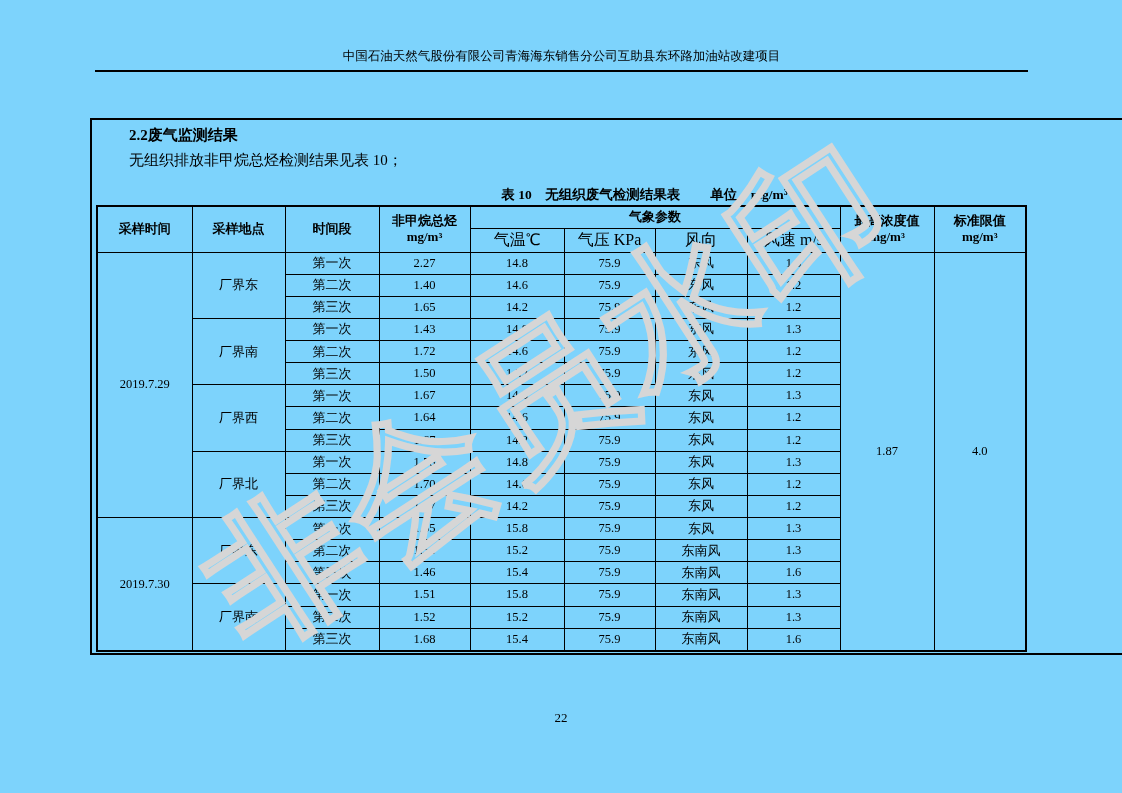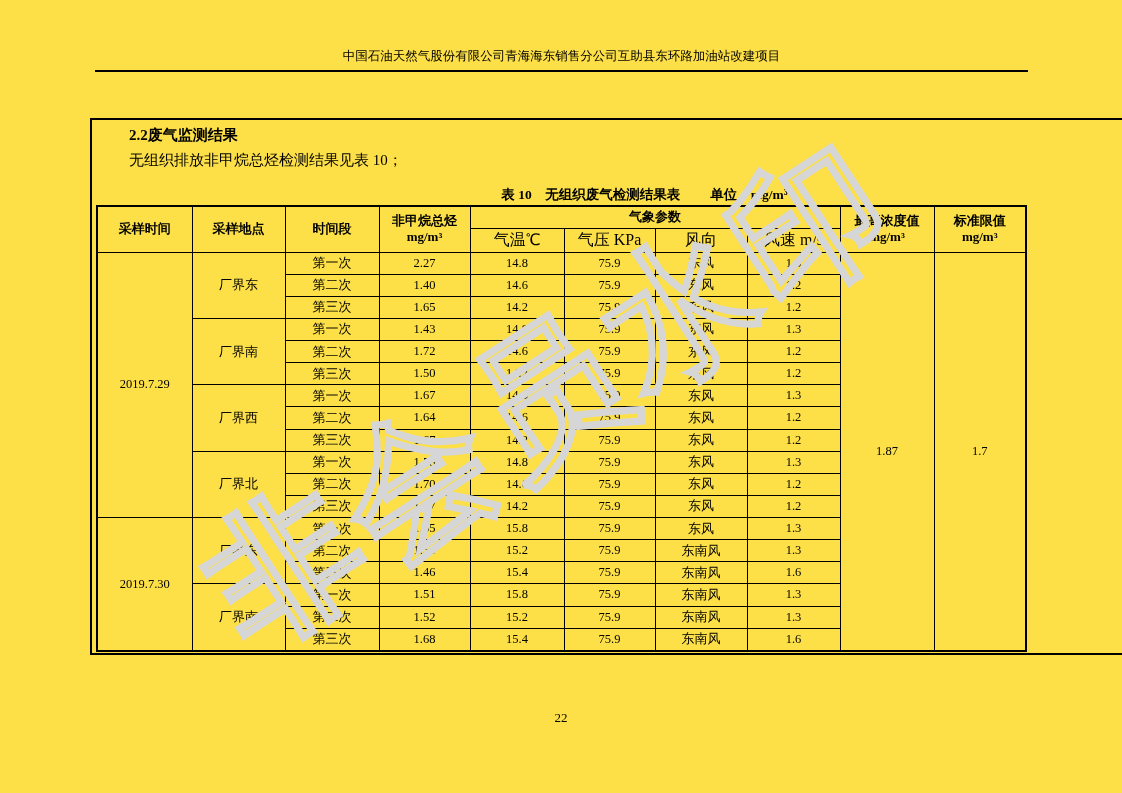--- a/index.html
+++ b/index.html
@@ -1,18 +1,18 @@
 <!DOCTYPE html>
 <html><head>
 <meta charset="utf-8">
 <style>
   * { margin:0; padding:0; box-sizing:border-box; }
   html,body { background:#ffffff; }
   .page {
-    position:relative; width:1122px; height:793px; background:#fde047;
+    position:relative; width:1122px; height:793px; background:#7dd3fc;
     font-family:"Liberation Serif", serif; color:#000; overflow:hidden;
   }
   .doc-header {
     position:absolute; left:95px; top:48px; width:933px;
     text-align:center; font-size:12.5px;
     border-bottom:2px solid #000; padding-bottom:5px;
   }
   .content-box {
     position:absolute; left:90px; top:118px; width:1081px; height:537px;
     border:2px solid #000;
@@ -111,21 +111,21 @@
           <tr>
             <td rowspan="12" class="date-cell">2019.7.29</td>
             <td rowspan="3" class="loc-cell">厂界东</td>
             <td>第一次</td>
             <td class="num">2.27</td>
             <td class="num">14.8</td>
             <td class="num">75.9</td>
             <td>东风</td>
             <td class="num">1.3</td>
             <td rowspan="18" class="num">1.87</td>
-            <td rowspan="18" class="num">1.7</td>
+            <td rowspan="18" class="num">4.0</td>
           </tr>
           <tr>
             <td>第二次</td>
             <td class="num">1.40</td>
             <td class="num">14.6</td>
             <td class="num">75.9</td>
             <td>东风</td>
             <td class="num">1.2</td>
           </tr>
           <tr>

